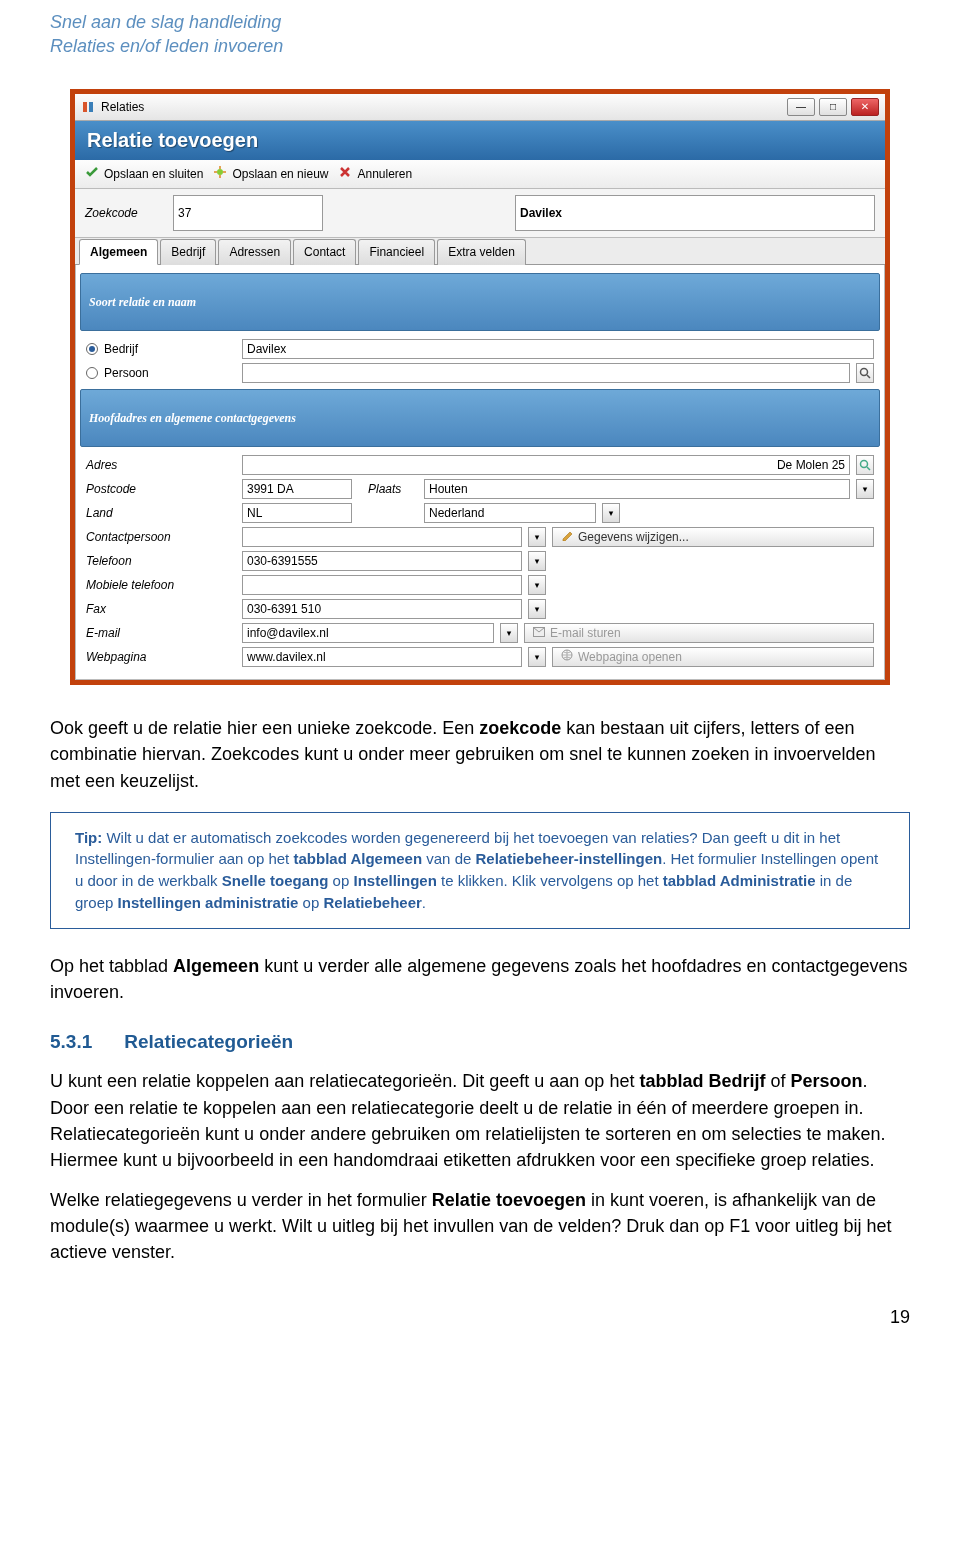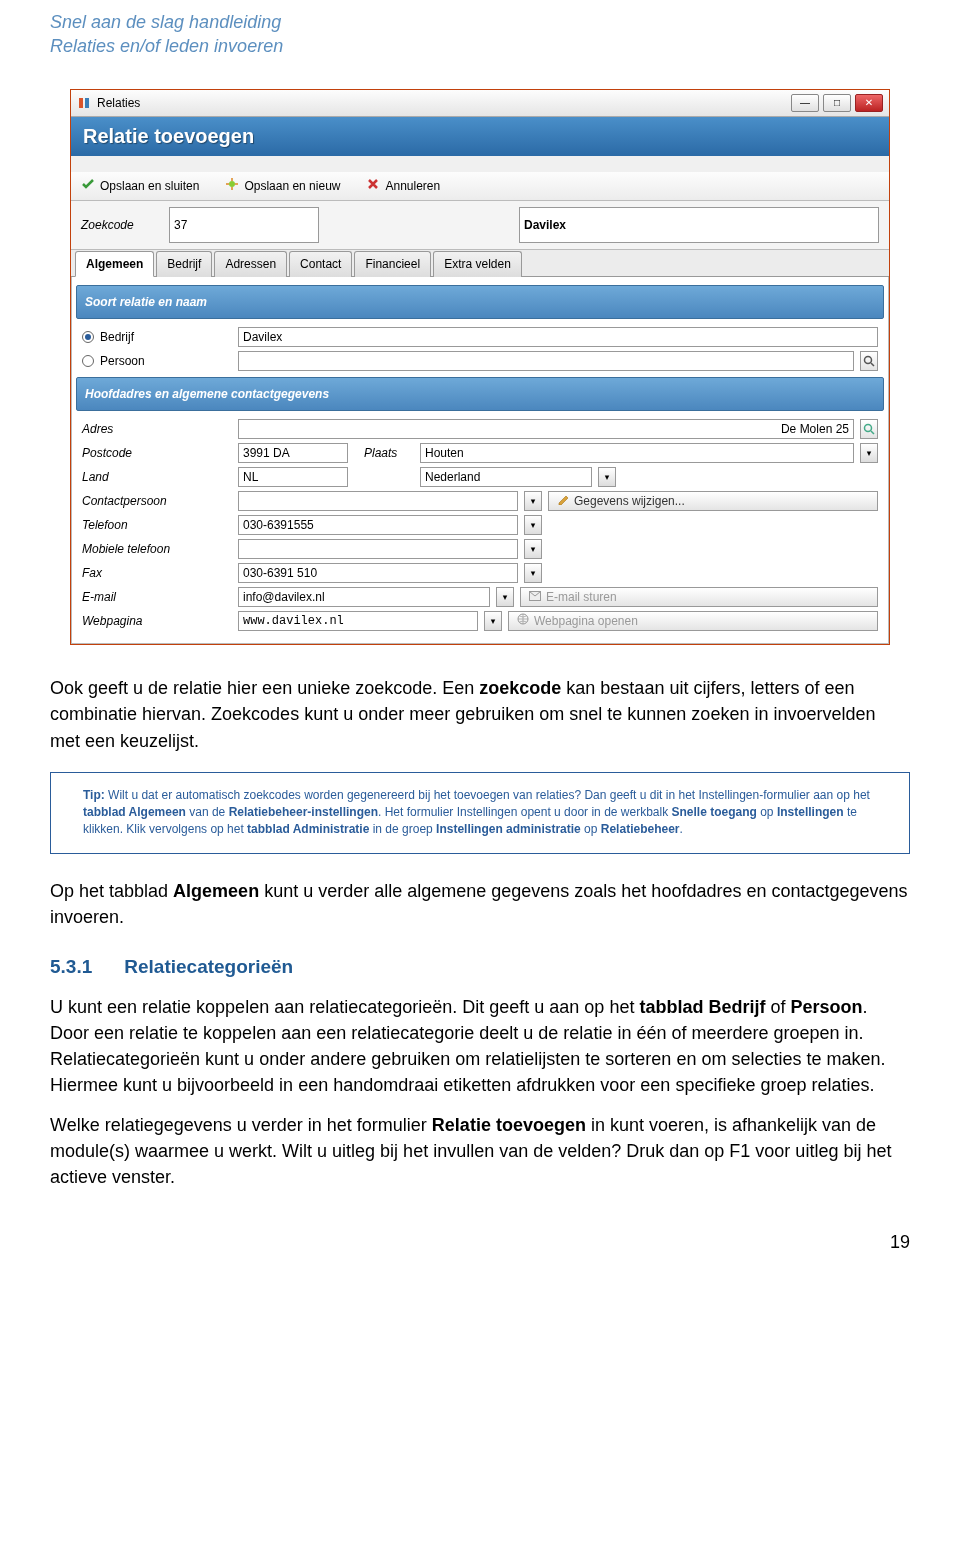--- a/index.html
+++ b/index.html
@@ -17,21 +17,21 @@
     display: flex;
     justify-content: space-between;
     font-style: italic;
     color: #5c8fbf;
     font-size: 18px;
     margin-bottom: 30px;
     flex-direction: column;
   }
   
   .app-window {
-    border: 1px solid #c2410c;
+    border: 5px solid #c2410c;
     width: 820px;
     margin: 0 auto 30px auto;
     font-size: 12px;
     background: #f0f0f0;
   }
   .titlebar {
     display: flex;
     align-items: center;
     background: linear-gradient(#fdfdfd, #e5e5e5);
     padding: 4px 6px;
@@ -57,26 +57,25 @@
     background: linear-gradient(#4a8fc9, #2b6aa6);
     color: #fff;
     font-size: 20px;
     font-weight: bold;
     padding: 6px 12px;
     text-shadow: 1px 1px 1px rgba(0,0,0,0.4);
   }
   .toolbar {
     display: flex;
     align-items: center;
-    gap: 26px;
+    gap: 10px;
     background: linear-gradient(#fdfdfd,#ececec);
     padding: 5px 10px;
     border-bottom: 1px solid #bbb;
     font-size: 12px;
-    margin-top: 16px;
   }
   .tool-item { display:flex; align-items:center; gap:5px; }
   .ticon svg { display:block; }
   .zoekrow {
     display: flex;
     align-items: center;
     background: #f4f4f4;
     padding: 6px 10px;
     border-bottom: 1px solid #bbb;
     gap: 8px;
@@ -112,24 +111,25 @@
     font-weight: bold;
     border-bottom: 1px solid #fff;
   }
   .panel { background:#fff; padding: 4px 4px 10px 4px; border:1px solid #bbb; border-top:none;}
   .section-header {
     background: linear-gradient(#6ea9d8,#4b87be);
     color: #fff;
     font-size: 12px;
     font-style: italic;
     font-weight: bold;
-    padding: 8px 8px;
+    padding: 20px 8px;
     margin: 4px 0 6px 0;
     border: 1px solid #3b6f9c;
     border-radius: 2px;
+    font-family: Liberation Serif, serif;
   }
   .form-row {
     display: flex;
     align-items: center;
     padding: 2px 6px;
     font-size: 12px;
     gap: 6px;
   }
   .form-row .lbl {
     width: 150px;
@@ -166,24 +166,24 @@
     width:18px; height:20px;
     border:1px solid #999;
     background:linear-gradient(#fff,#e4e4e4);
     display:flex; align-items:center; justify-content:center;
   }
   
   p.body { margin: 14px 0; font-size: 18px; line-height:1.45; }
   strong { font-weight:bold; }
   .tip-box {
     border: 1.5px solid #2a5c9a;
-    padding: 14px 32px;
+    padding: 14px 24px;
     margin: 18px 0 24px 0;
     color: #2a5c9a;
-    font-size: 12px;
+    font-size: 15px;
     line-height:1.45;
   }
   .tip-box strong.head { color:#2a5c9a; }
   .tip-box .kw { font-weight:bold; color:#2a5c9a; }
   .section-number-row { display:flex; gap:32px; margin: 24px 0 10px 0; font-weight:bold; color:#205a93; font-size:19px;}
   .page-num { text-align:right; margin-top:40px; font-size:18px;}
 </style>
 </head>
 <body>
 
@@ -332,21 +332,21 @@
       <div class="btn-flat disabled" style="flex:1">
         <span><svg width="12" height="10">
               <rect x="0.5" y="0.5" width="11" height="9" fill="#eee" stroke="#999"></rect>
               <path d="M0.5 0.5 L6 5 L11.5 0.5" stroke="#999" fill="none"></path>
             </svg></span>
         <span>E-mail sturen</span>
       </div>
     </div>
     <div class="form-row">
       <span class="lbl">Webpagina</span>
-      <input type="text" style="width: 240px; font-family: Liberation Mono, monospace;" value="www.davilex.nl">
+      <input type="text" style="width: 280px;" value="www.davilex.nl">
       <div class="combo-btn">▾</div>
       <div class="btn-flat disabled" style="flex:1">
         <span><svg width="12" height="12">
               <circle cx="6" cy="6" r="5" fill="none" stroke="#999"></circle>
               <path d="M1 6 H11 M6 1 V11 M2.5 3 Q6 5 9.5 3 M2.5 9 Q6 7 9.5 9" stroke="#999" fill="none" stroke-width="0.7"></path>
             </svg></span>
         <span>Webpagina openen</span>
       </div>
     </div>
   </div>

